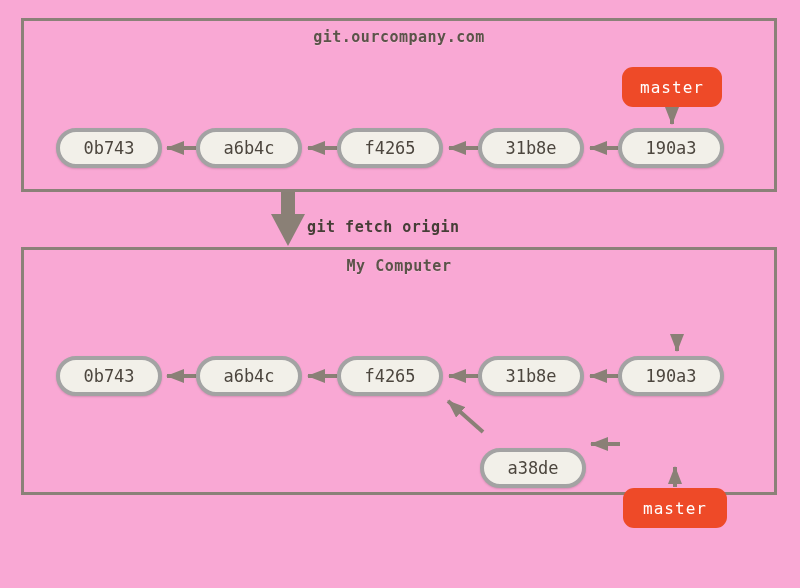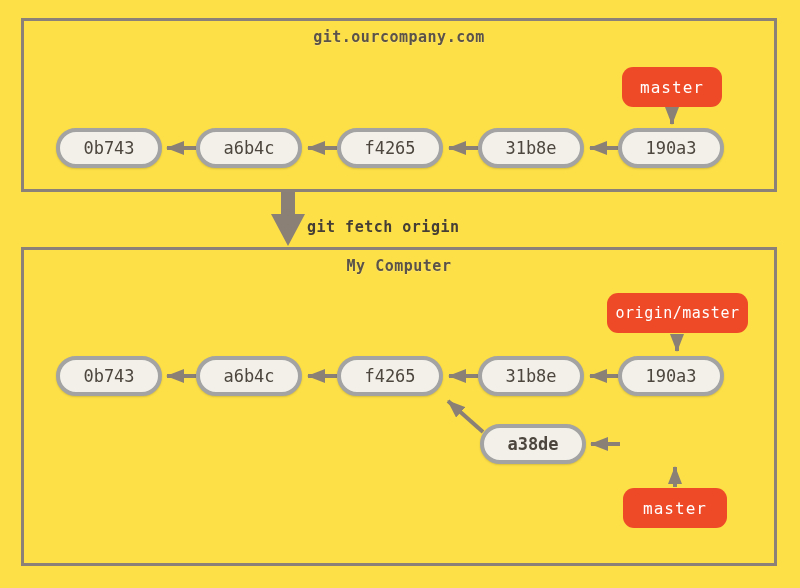--- a/index.html
+++ b/index.html
@@ -5,21 +5,21 @@
   html, body {
     margin: 0;
     padding: 0;
     background: #4d6771;
     font-family: "DejaVu Sans Mono", "Liberation Mono", monospace;
   }
   .stage {
     position: relative;
     width: 800px;
     height: 588px;
-    background: #fde047;
+    background: #f9a8d4;
     overflow: hidden;
   }
   .machine-box {
     position: absolute;
     border: 3px solid #8b8178;
     box-sizing: border-box;
     background: transparent;
   }
   .box-title {
     position: absolute;
@@ -83,21 +83,21 @@
 </style>
 </head>
 <body>
 
 <div class="stage">
 
   <div class="machine-box" style="left:21px; top:18px; width:756px; height:174px;">
     <div class="box-title">git.ourcompany.com</div>
   </div>
 
-  <div class="machine-box" style="left:21px; top:247px; width:756px; height:319px;">
+  <div class="machine-box" style="left:21px; top:247px; width:756px; height:248px;">
     <div class="box-title">My Computer</div>
   </div>
 
   <svg class="arrows-layer" viewBox="0 0 800 588">
     <defs>
       <marker id="ah" markerUnits="userSpaceOnUse" markerWidth="18" markerHeight="14" refX="17" refY="7" orient="auto">
         <path d="M0,0 L18,7 L0,14 Z" fill="#8a8076"></path>
       </marker>
     </defs>
 
@@ -123,25 +123,24 @@
   <div class="cmd-label" style="left:307px; top:218px;">git fetch origin</div>
 
   <div class="branch" style="left:622px; top:67px; width:100px; height:40px;">master</div>
 
   <div class="commit" style="left:56px;  top:128px;">0b743</div>
   <div class="commit" style="left:196px; top:128px;">a6b4c</div>
   <div class="commit" style="left:337px; top:128px;">f4265</div>
   <div class="commit" style="left:478px; top:128px;">31b8e</div>
   <div class="commit" style="left:618px; top:128px;">190a3</div>
 
-  <div class="branch small-text" style="left:607px; top:293px; width:141px; height:40px;">origin/master</div>
 
   <div class="commit" style="left:56px;  top:356px;">0b743</div>
   <div class="commit" style="left:196px; top:356px;">a6b4c</div>
   <div class="commit" style="left:337px; top:356px;">f4265</div>
   <div class="commit" style="left:478px; top:356px;">31b8e</div>
   <div class="commit" style="left:618px; top:356px;">190a3</div>
 
-  <div class="commit" style="left:480px; top:424px;font-weight:bold;">a38de</div>
+  <div class="commit" style="left:480px; top:448px;">a38de</div>
 
   <div class="branch" style="left:623px; top:488px; width:104px; height:40px;">master</div>
 
 </div>
 
 </body></html>

